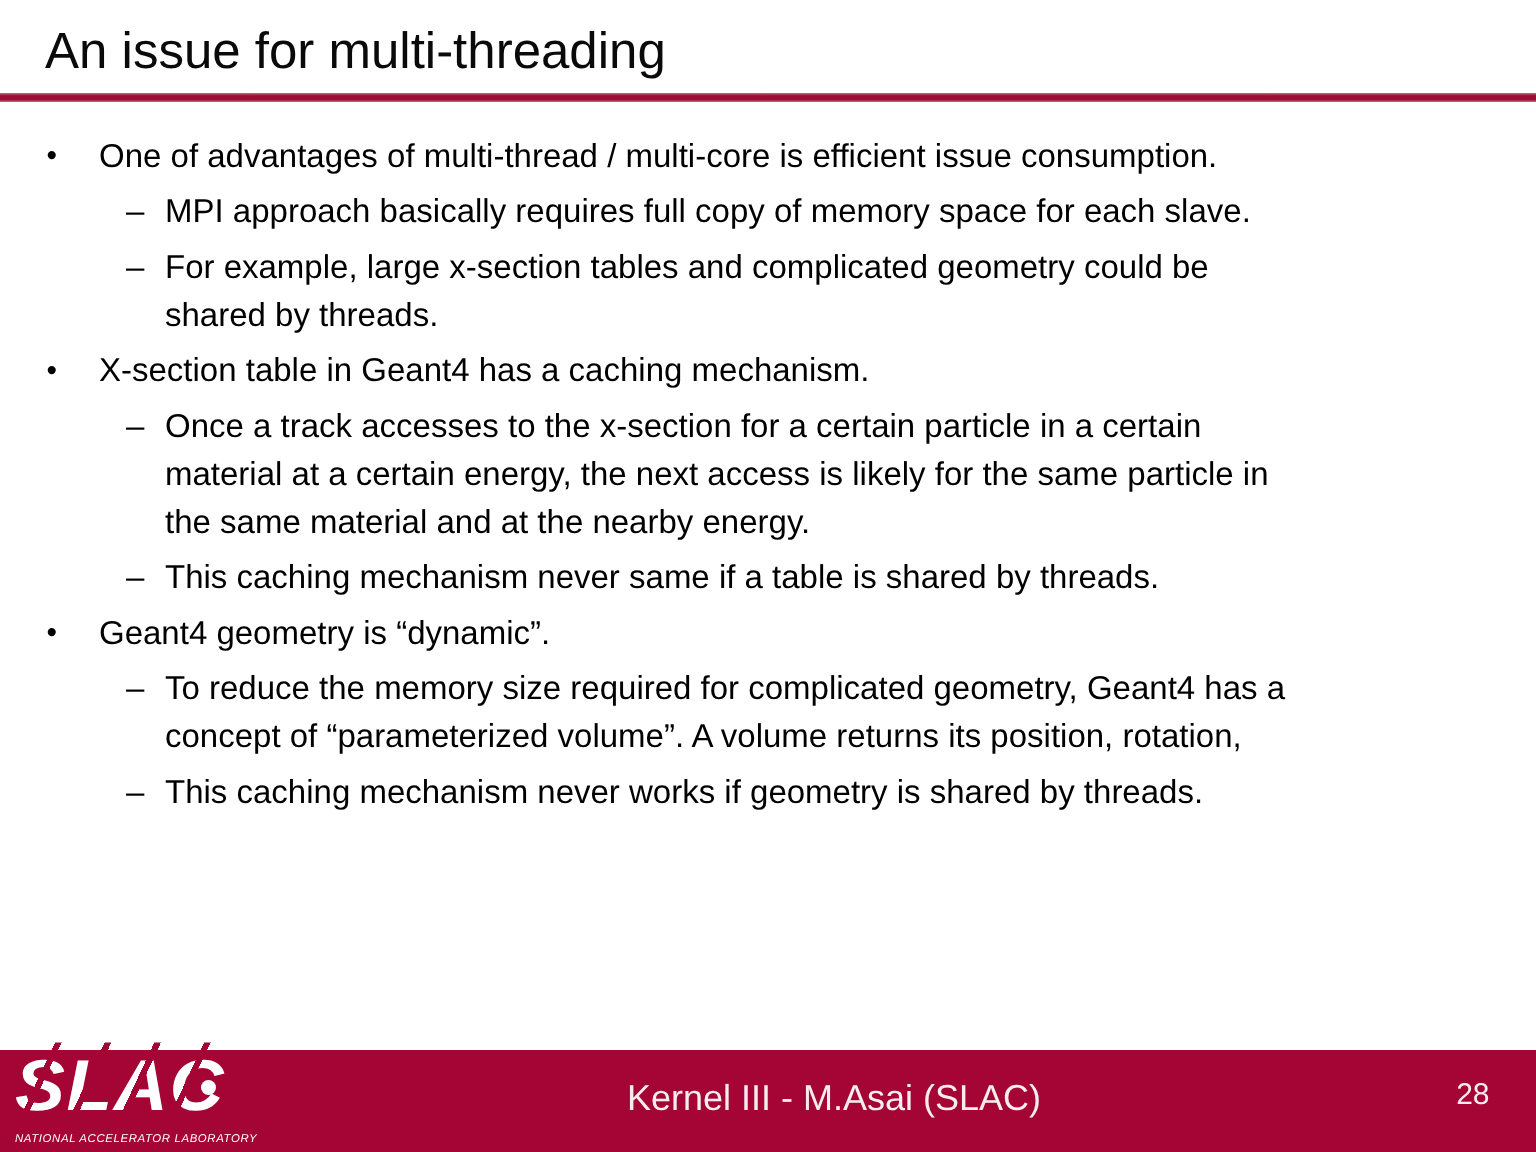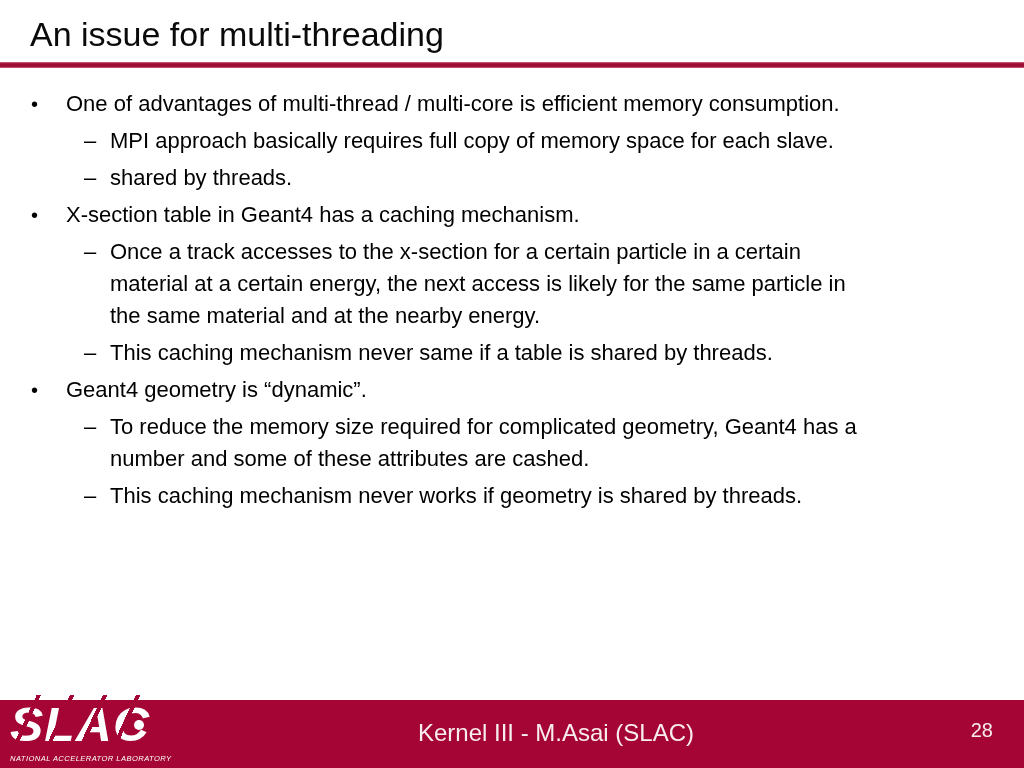--- a/index.html
+++ b/index.html
@@ -112,28 +112,29 @@
 <body>
 
 <div class="slide">
 
   <div class="slide-title">An issue for multi-threading</div>
   <div class="title-rule"></div>
 
   <div class="content">
       <div class="item l1">
         <span class="marker">•</span>
-        <div class="line">One of advantages of multi-thread / multi-core is efficient memory consumption.</div>
+        <div class="line">One of advantages of multi-thread / multi-core is efficient issue consumption.</div>
       </div>
       <div class="item l2">
         <span class="marker">–</span>
         <div class="line">MPI approach basically requires full copy of memory space for each slave.</div>
       </div>
       <div class="item l2">
         <span class="marker">–</span>
+        <div class="line">For example, large x-section tables and complicated geometry could be</div>
         <div class="line">shared by threads.</div>
       </div>
       <div class="item l1">
         <span class="marker">•</span>
         <div class="line">X-section table in Geant4 has a caching mechanism.</div>
       </div>
       <div class="item l2">
         <span class="marker">–</span>
         <div class="line">Once a track accesses to the x-section for a certain particle in a certain</div>
         <div class="line">material at a certain energy, the next access is likely for the same particle in</div>
@@ -143,21 +144,21 @@
         <span class="marker">–</span>
         <div class="line">This caching mechanism never same if a table is shared by threads.</div>
       </div>
       <div class="item l1">
         <span class="marker">•</span>
         <div class="line">Geant4 geometry is “dynamic”.</div>
       </div>
       <div class="item l2">
         <span class="marker">–</span>
         <div class="line">To reduce the memory size required for complicated geometry, Geant4 has a</div>
-        <div class="line">number and some of these attributes are cashed.</div>
+        <div class="line">concept of “parameterized volume”. A volume returns its position, rotation,</div>
       </div>
       <div class="item l2">
         <span class="marker">–</span>
         <div class="line">This caching mechanism never works if geometry is shared by threads.</div>
       </div>
     </div>
 
   <div class="footer-bar">
     <div class="logo">
       <div class="logo-word-wrap">

